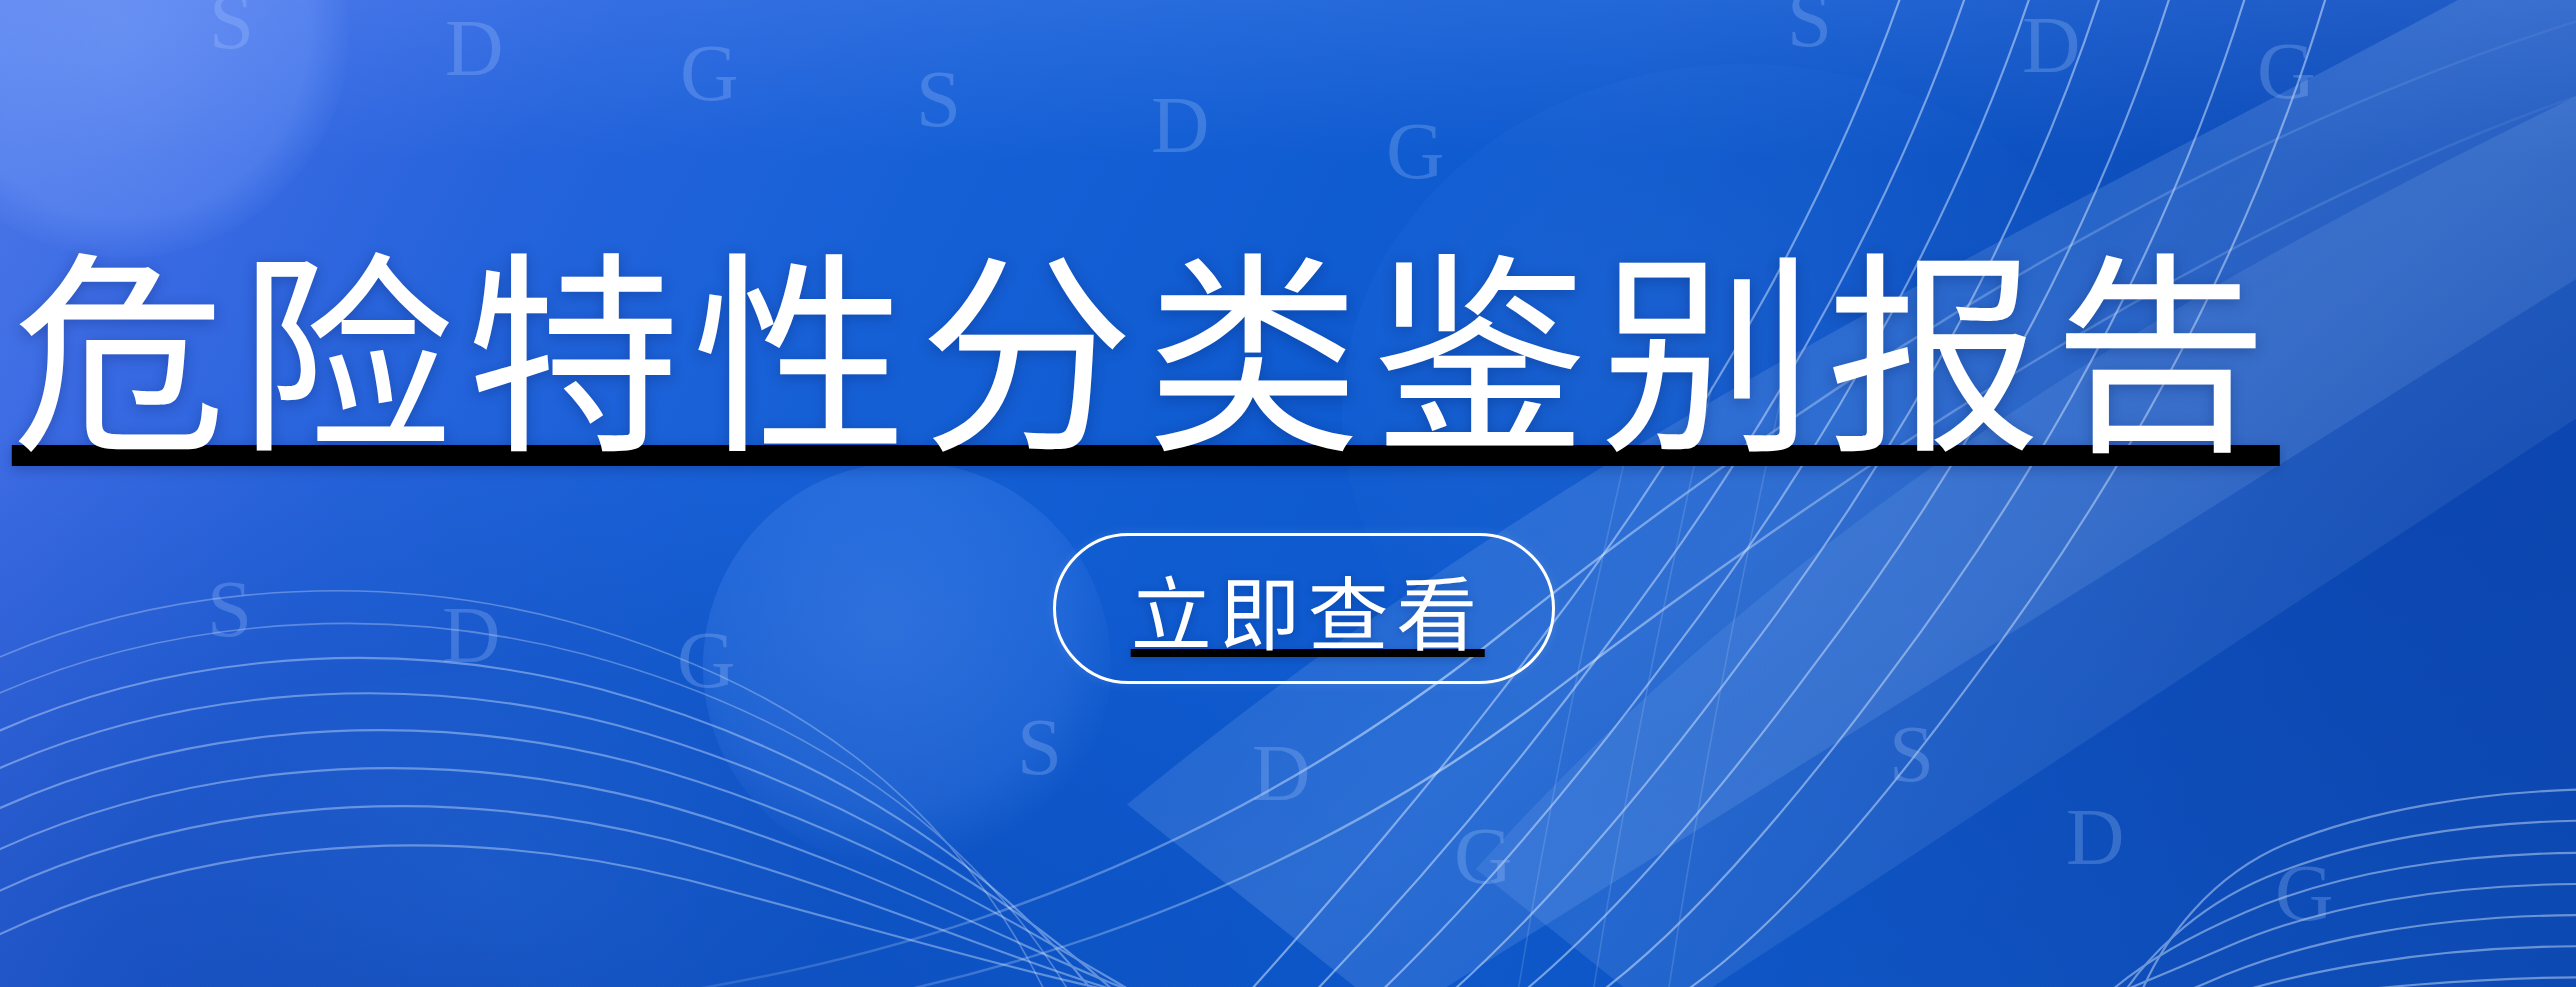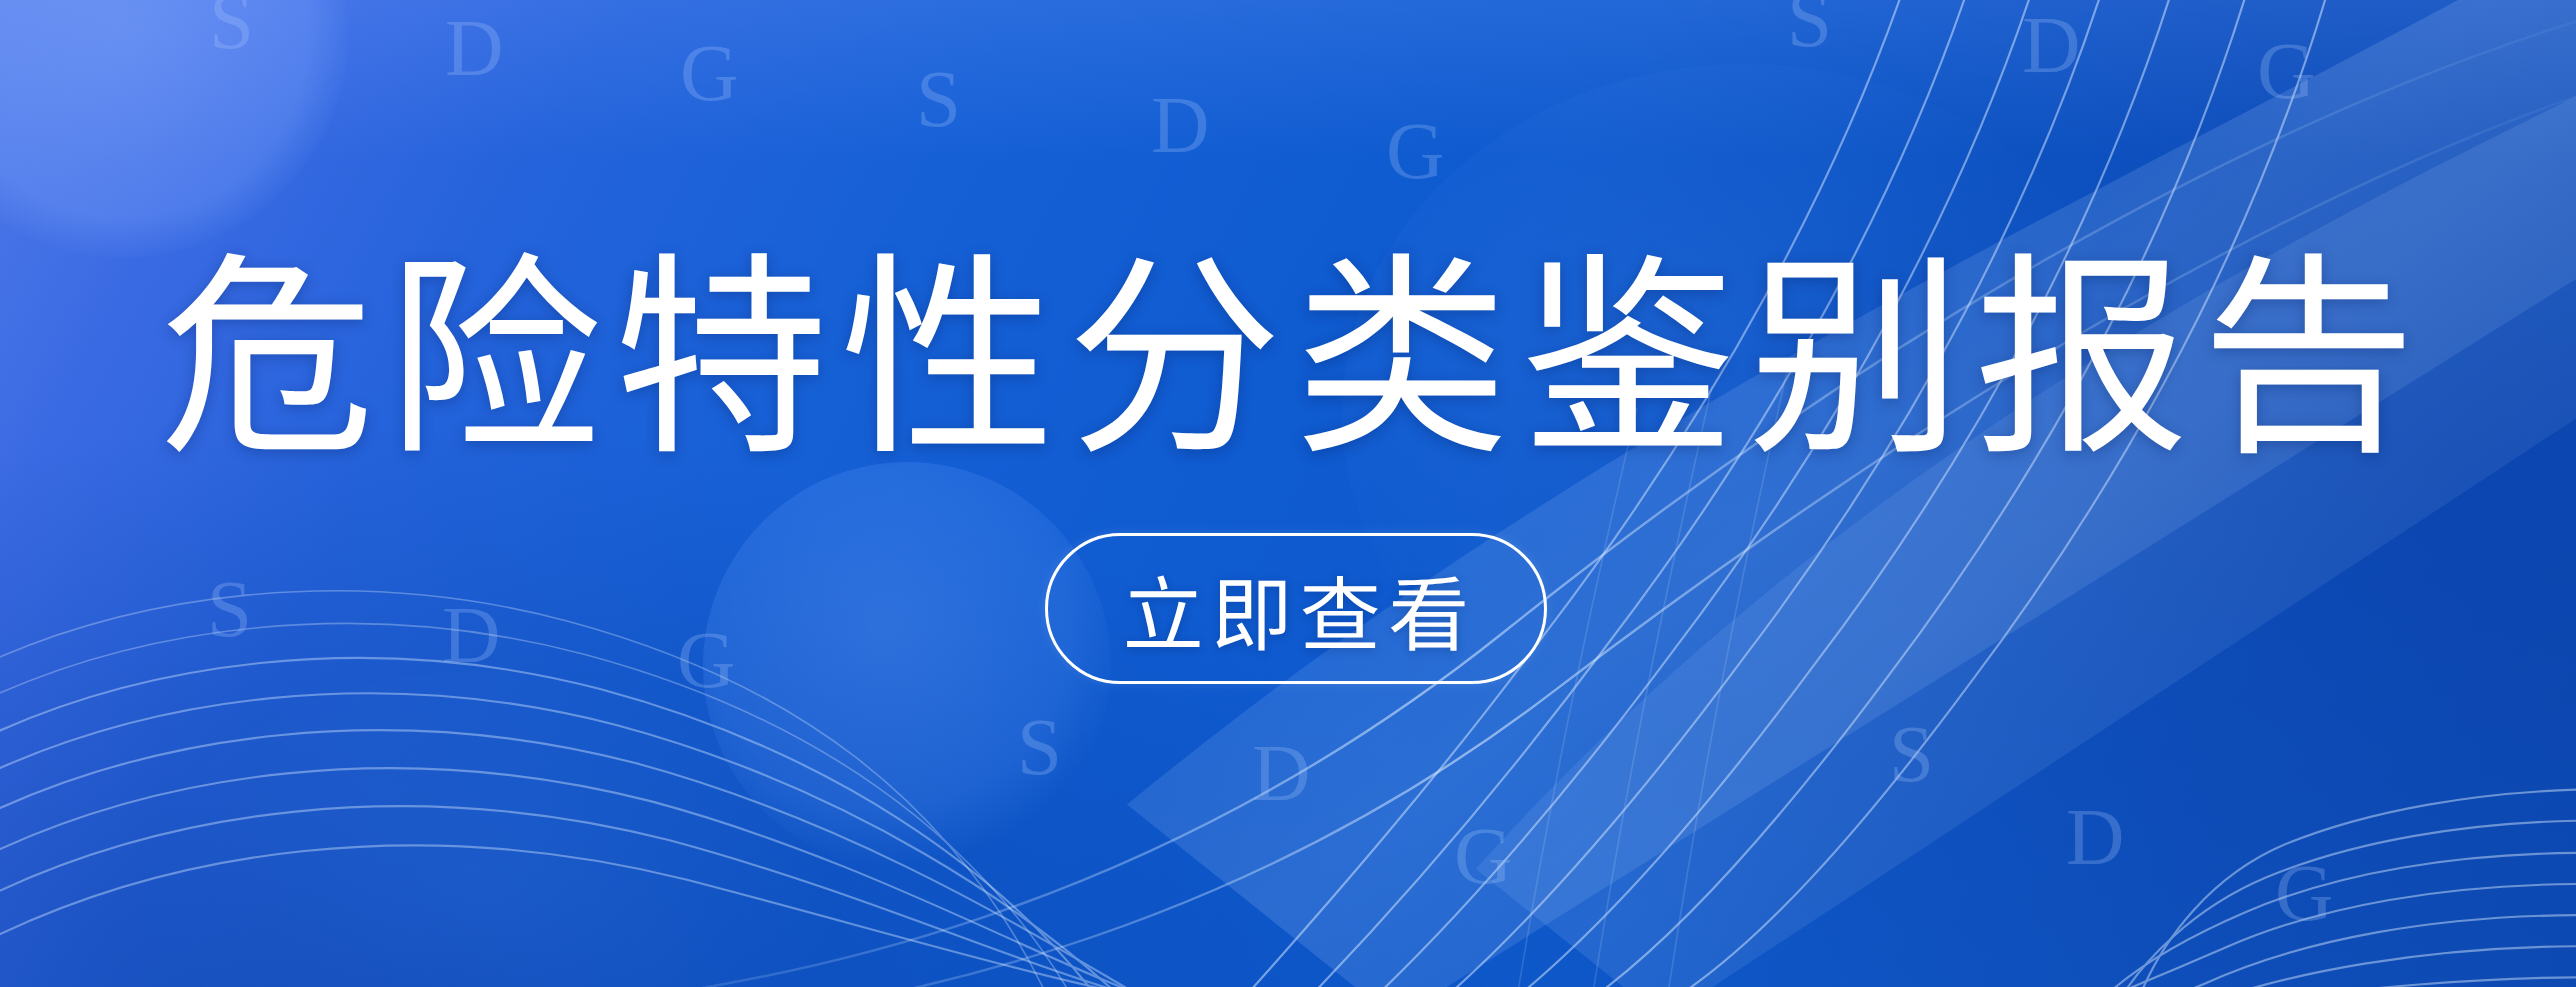--- a/index.html
+++ b/index.html
@@ -106,22 +106,23 @@
     letter-spacing: 0;
     user-select: none;
   }
 
   
   .content {
     position: absolute;
     inset: 0;
     display: flex;
     flex-direction: column;
-    align-items: center;
+    align-items: flex-start;
     justify-content: flex-start;
+    text-decoration: underline;
   }
   .title {
     margin-top: 244px;
     color: #ffffff;
     font-family: "Liberation Sans", "DejaVu Sans", sans-serif;
     font-size: 215px;
     line-height: 1.08;
     font-weight: 400;
     letter-spacing: 11.8px;
     text-indent: 11.8px;

